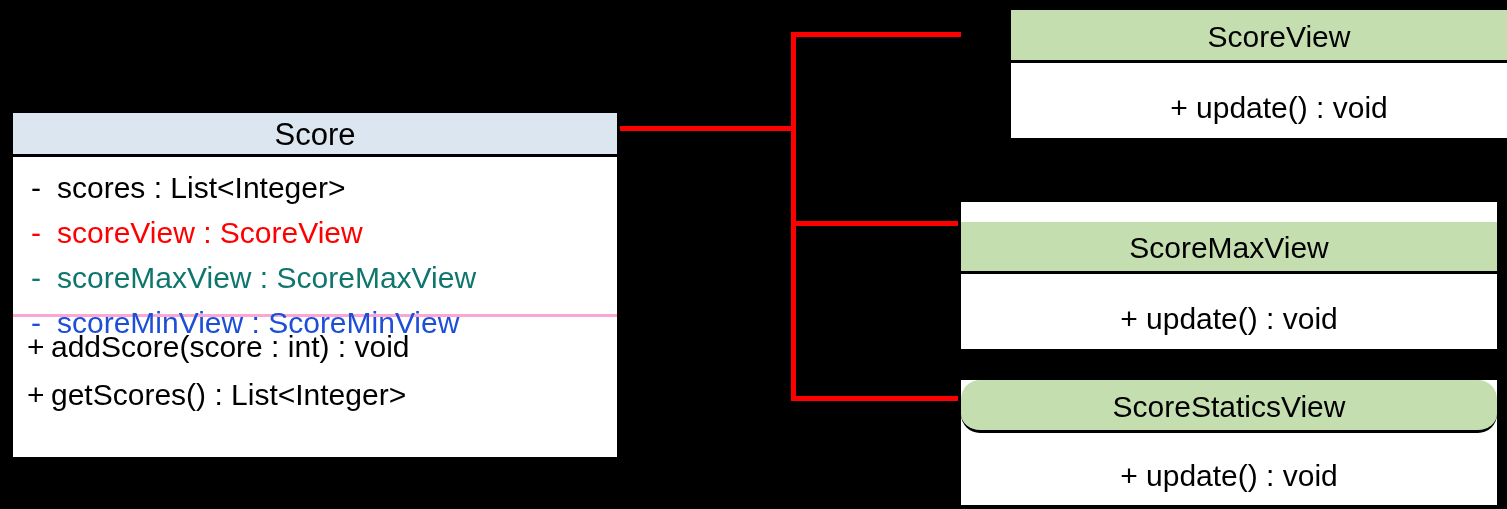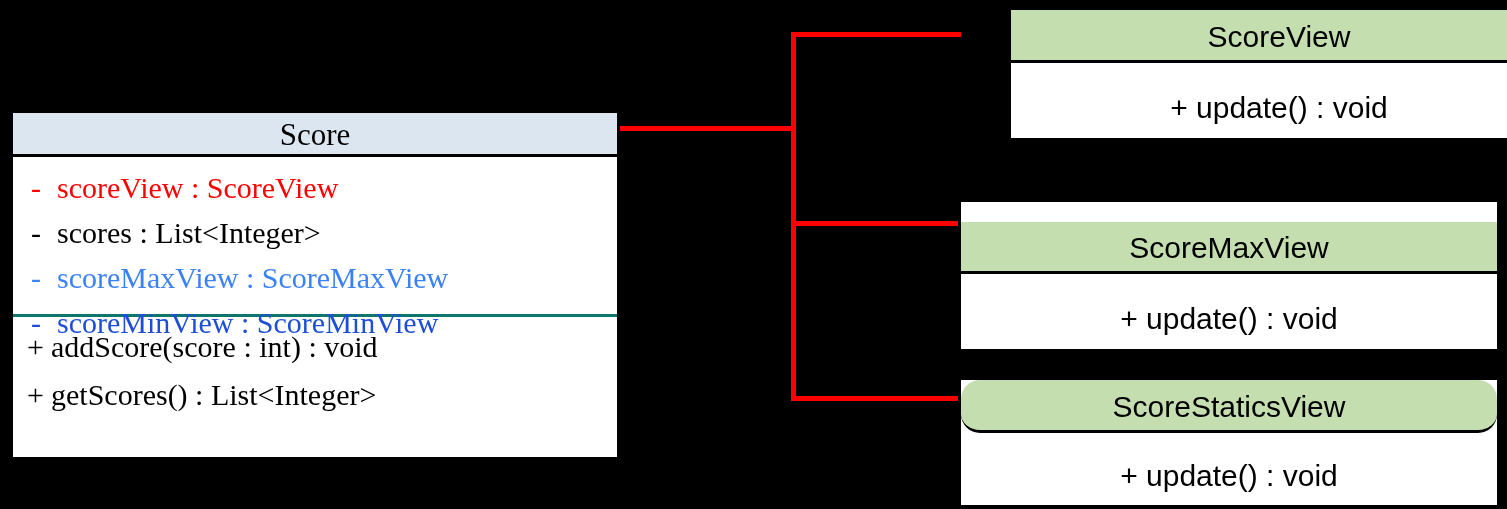--- a/index.html
+++ b/index.html
@@ -39,35 +39,34 @@
     border-bottom: 3px solid #000000;
     white-space: nowrap;
     overflow: hidden;
   }
   .uml-compartment {
     box-sizing: border-box;
     width: 100%;
     background: #ffffff;
   }
   .uml-compartment + .uml-compartment {
-    border-top: 3px solid #0f766e;
+    border-top: 3px solid #f9a8d4;
   }
   .uml-row {
     color: #000000;
     white-space: nowrap;
     overflow: hidden;
   }
 
   
   #score-class {
     left: 10px;
     top: 110px;
     width: 610px;
     height: 350px;
-    font-family: Liberation Serif, serif;
   }
   #score-class .uml-header {
     background: #DCE6F1;
     height: 44px;
     line-height: 44px;
     font-size: 31px;
   }
   #score-attrs {
     height: 157px;
     padding: 8px 0 0 0;
@@ -151,27 +150,27 @@
   <div class="conn" id="conn-source"></div>
   <div class="conn" id="conn-trunk"></div>
   <div class="conn" id="conn-branch-1"></div>
   <div class="conn" id="conn-branch-2"></div>
   <div class="conn" id="conn-branch-3"></div>
 
   <div class="uml-class" id="score-class">
     <div class="uml-header">Score</div>
 
     <div class="uml-compartment" id="score-attrs">
+      <div class="uml-row">
+        <span class="vis">-</span><span>scores : List&lt;Integer&gt;</span>
+      </div>
       <div class="uml-row" style="color:#FF0000">
         <span class="vis">-</span><span>scoreView : ScoreView</span>
       </div>
-      <div class="uml-row">
-        <span class="vis">-</span><span>scores : List&lt;Integer&gt;</span>
-      </div>
-      <div class="uml-row" style="color:#3b82f6">
+      <div class="uml-row" style="color:#0f766e">
         <span class="vis">-</span><span>scoreMaxView : ScoreMaxView</span>
       </div>
       <div class="uml-row" style="color:#1d4ed8">
         <span class="vis">-</span><span>scoreMinView : ScoreMinView</span>
       </div>
     </div>
 
     <div class="uml-compartment" id="score-ops">
       <div class="uml-row">
         <span class="vis">+</span><span>addScore(score : int) : void</span>

